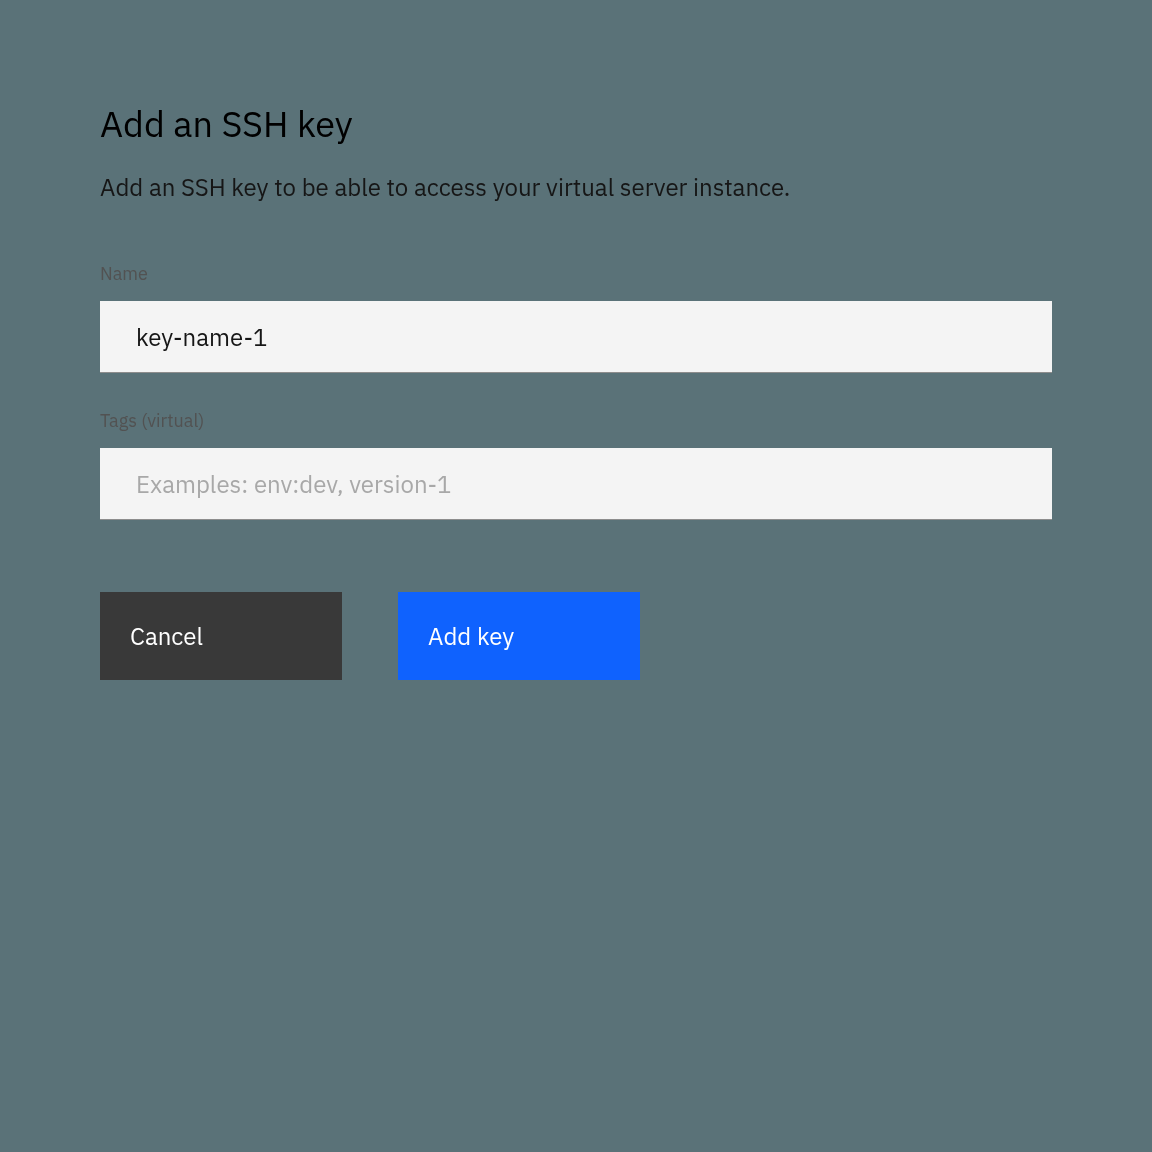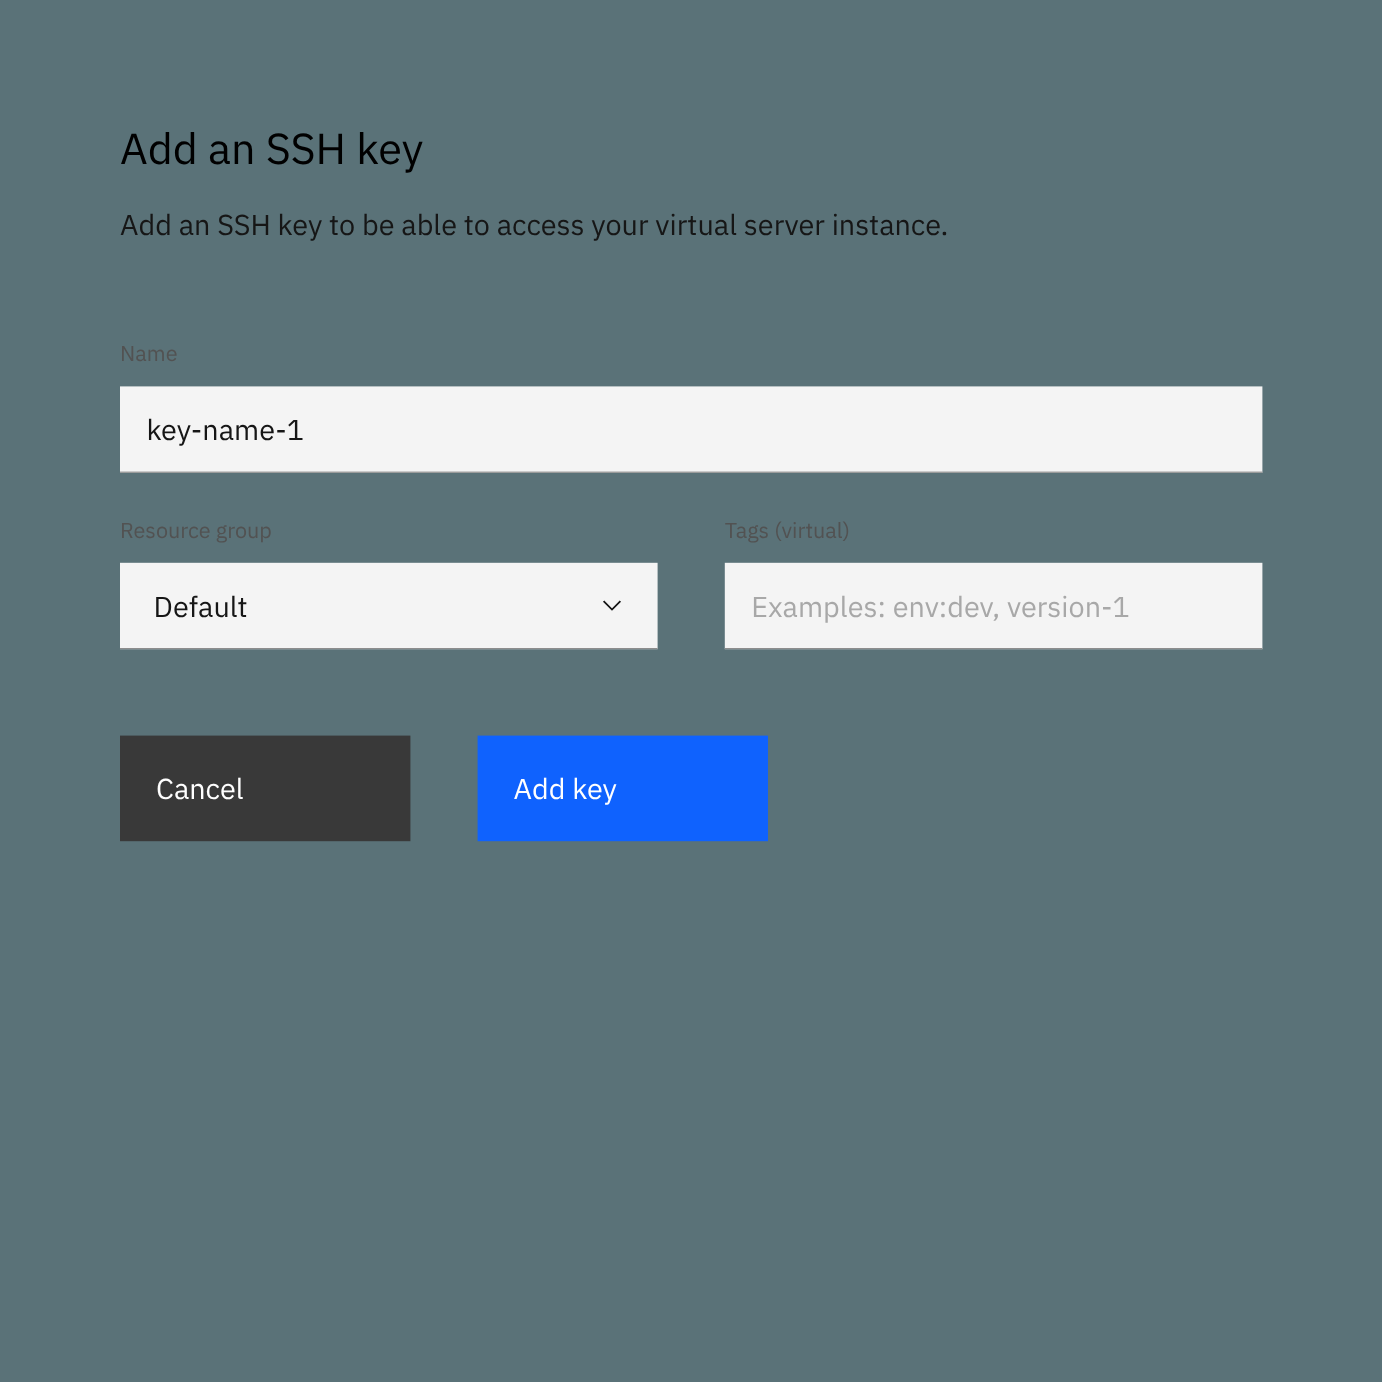--- a/index.html
+++ b/index.html
@@ -20,39 +20,39 @@
     .title {
       font-size: 36px;
       font-weight: 400;
       color: #000000;
       margin-bottom: 24px;
     }
     .subtitle {
       font-size: 24px;
       font-weight: 400;
       color: #161616;
-      margin-bottom: 80px;
+      margin-bottom: 59px;
     }
     .field {
       margin-bottom: 36px;
     }
     .field-label {
       display: block;
       font-size: 18px;
       font-weight: 400;
       color: #525252;
       margin-bottom: 16px;
     }
     .text-input {
       width: 100%;
       height: 72px;
       background-color: #f4f4f4;
       border: none;
       border-bottom: 1px solid #8d8d8d;
-      padding: 0 22px;
+      padding: 0 36px;
       font-size: 24px;
       color: #161616;
       font-family: inherit;
       outline: none;
     }
     .text-input::placeholder {
       color: #a8a8a8;
     }
     .row {
       display: flex;
@@ -122,31 +122,20 @@
   <h1 class="title">Add an SSH key</h1>
   <p class="subtitle">Add an SSH key to be able to access your virtual server instance.</p>
 
   <div class="field">
     <label class="field-label">Name</label>
     <input type="text" class="text-input" value="key-name-1" style="">
   </div>
 
   <div class="row">
     <div class="col">
-      <label class="field-label">Resource group</label>
-      <div class="select-wrapper">
-        <span class="select-value">Default</span>
-        <span class="chevron">
-          <svg viewBox="0 0 16 10" fill="none" stroke="#161616" stroke-width="1.5">
-            <path d="M1 1 L8 8 L15 1"></path>
-          </svg>
-        </span>
-      </div>
-    </div>
-    <div class="col">
       <label class="field-label">Tags (virtual)</label>
       <input type="text" class="text-input" placeholder="Examples: env:dev, version-1" style="">
     </div>
   </div>
 
 
   <div class="button-row">
     <button class="btn btn-secondary">Cancel</button>
     <button class="btn btn-primary">Add key</button>
   </div>

